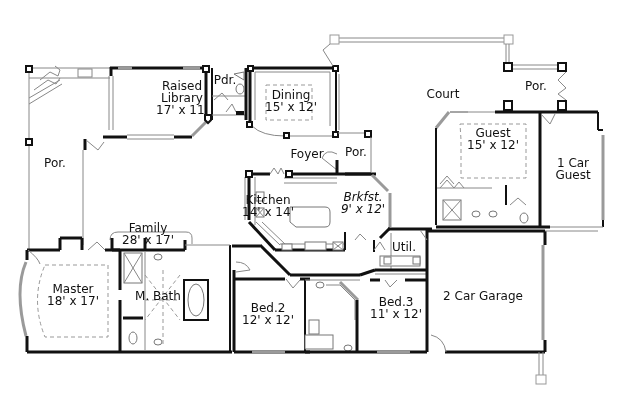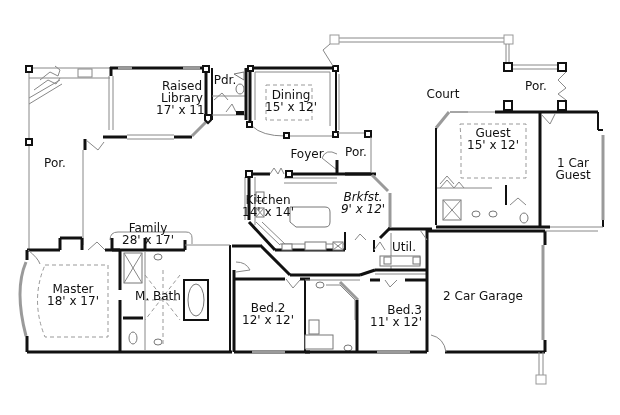--- a/index.html
+++ b/index.html
@@ -344,19 +344,19 @@
   <span class="n">Master</span>
   <span class="d">18' x 17'</span>
 </div>
 <div class="lbl" style="left:158px;top:290px;">
   <span class="n">M. Bath</span>
 </div>
 <div class="lbl" style="left:268px;top:302px;">
   <span class="n">Bed.2</span>
   <span class="d">12' x 12'</span>
 </div>
-<div class="lbl" style="left:396px;top:304px;text-align:right;">
+<div class="lbl" style="left:396px;top:296px;">
   <span class="n">Bed.3</span>
   <span class="d">11' x 12'</span>
 </div>
 <div class="lbl" style="left:483px;top:290px;">
   <span class="n">2 Car Garage</span>
 </div>
 
 </body></html>

